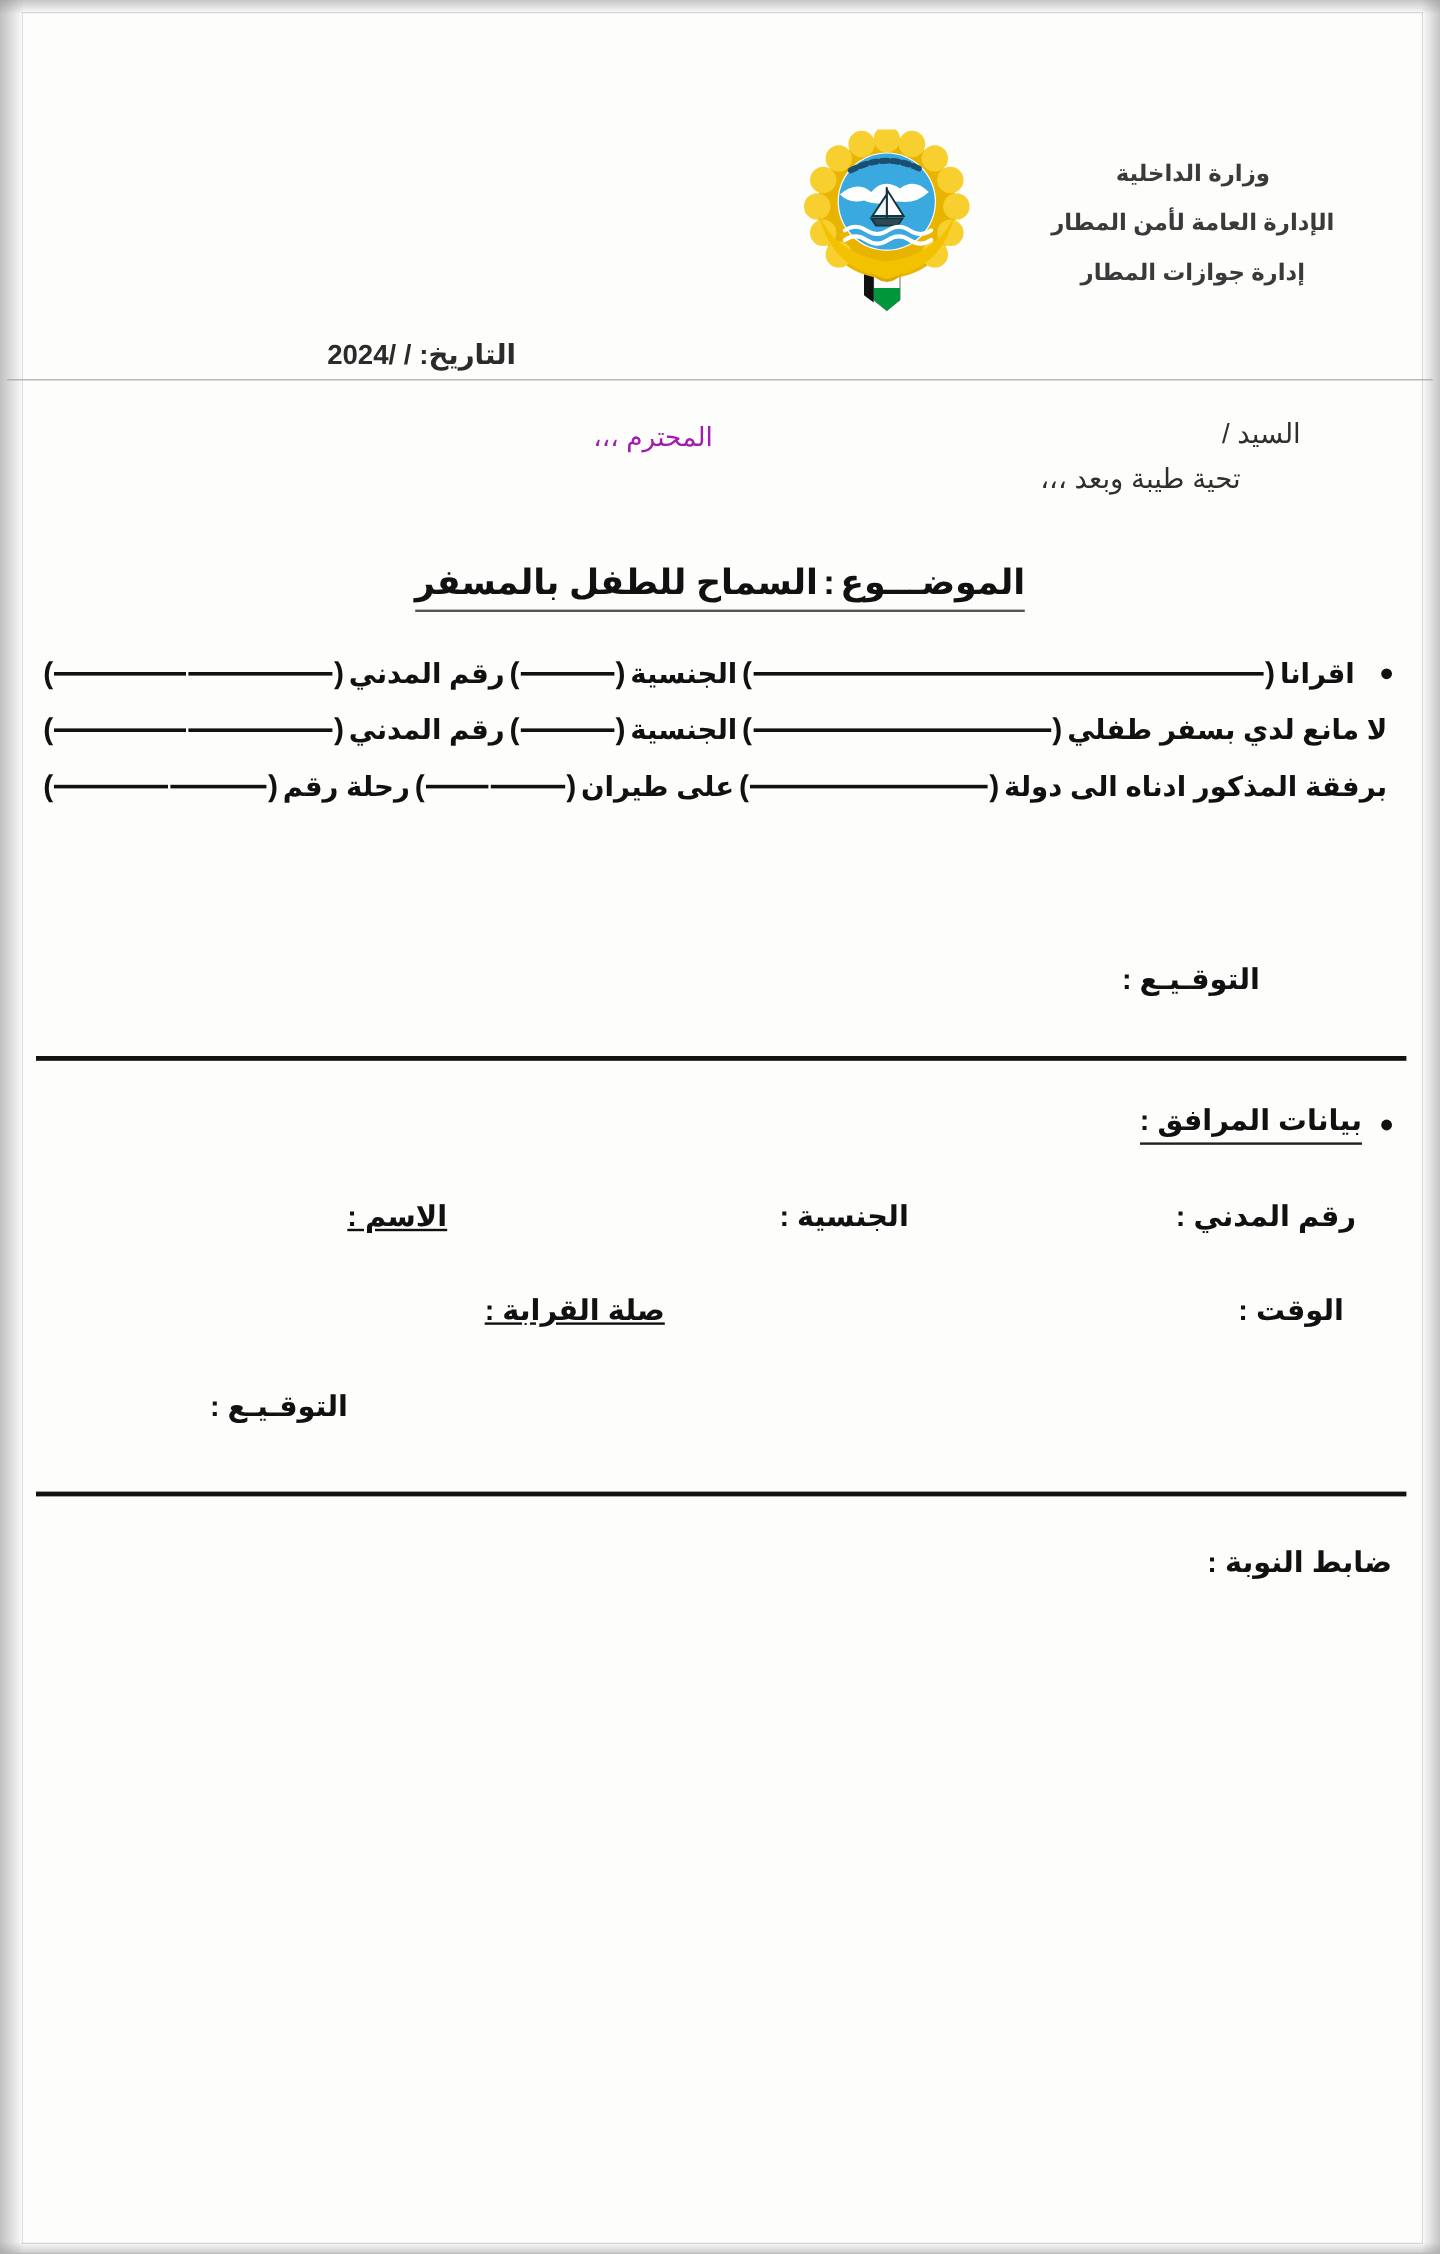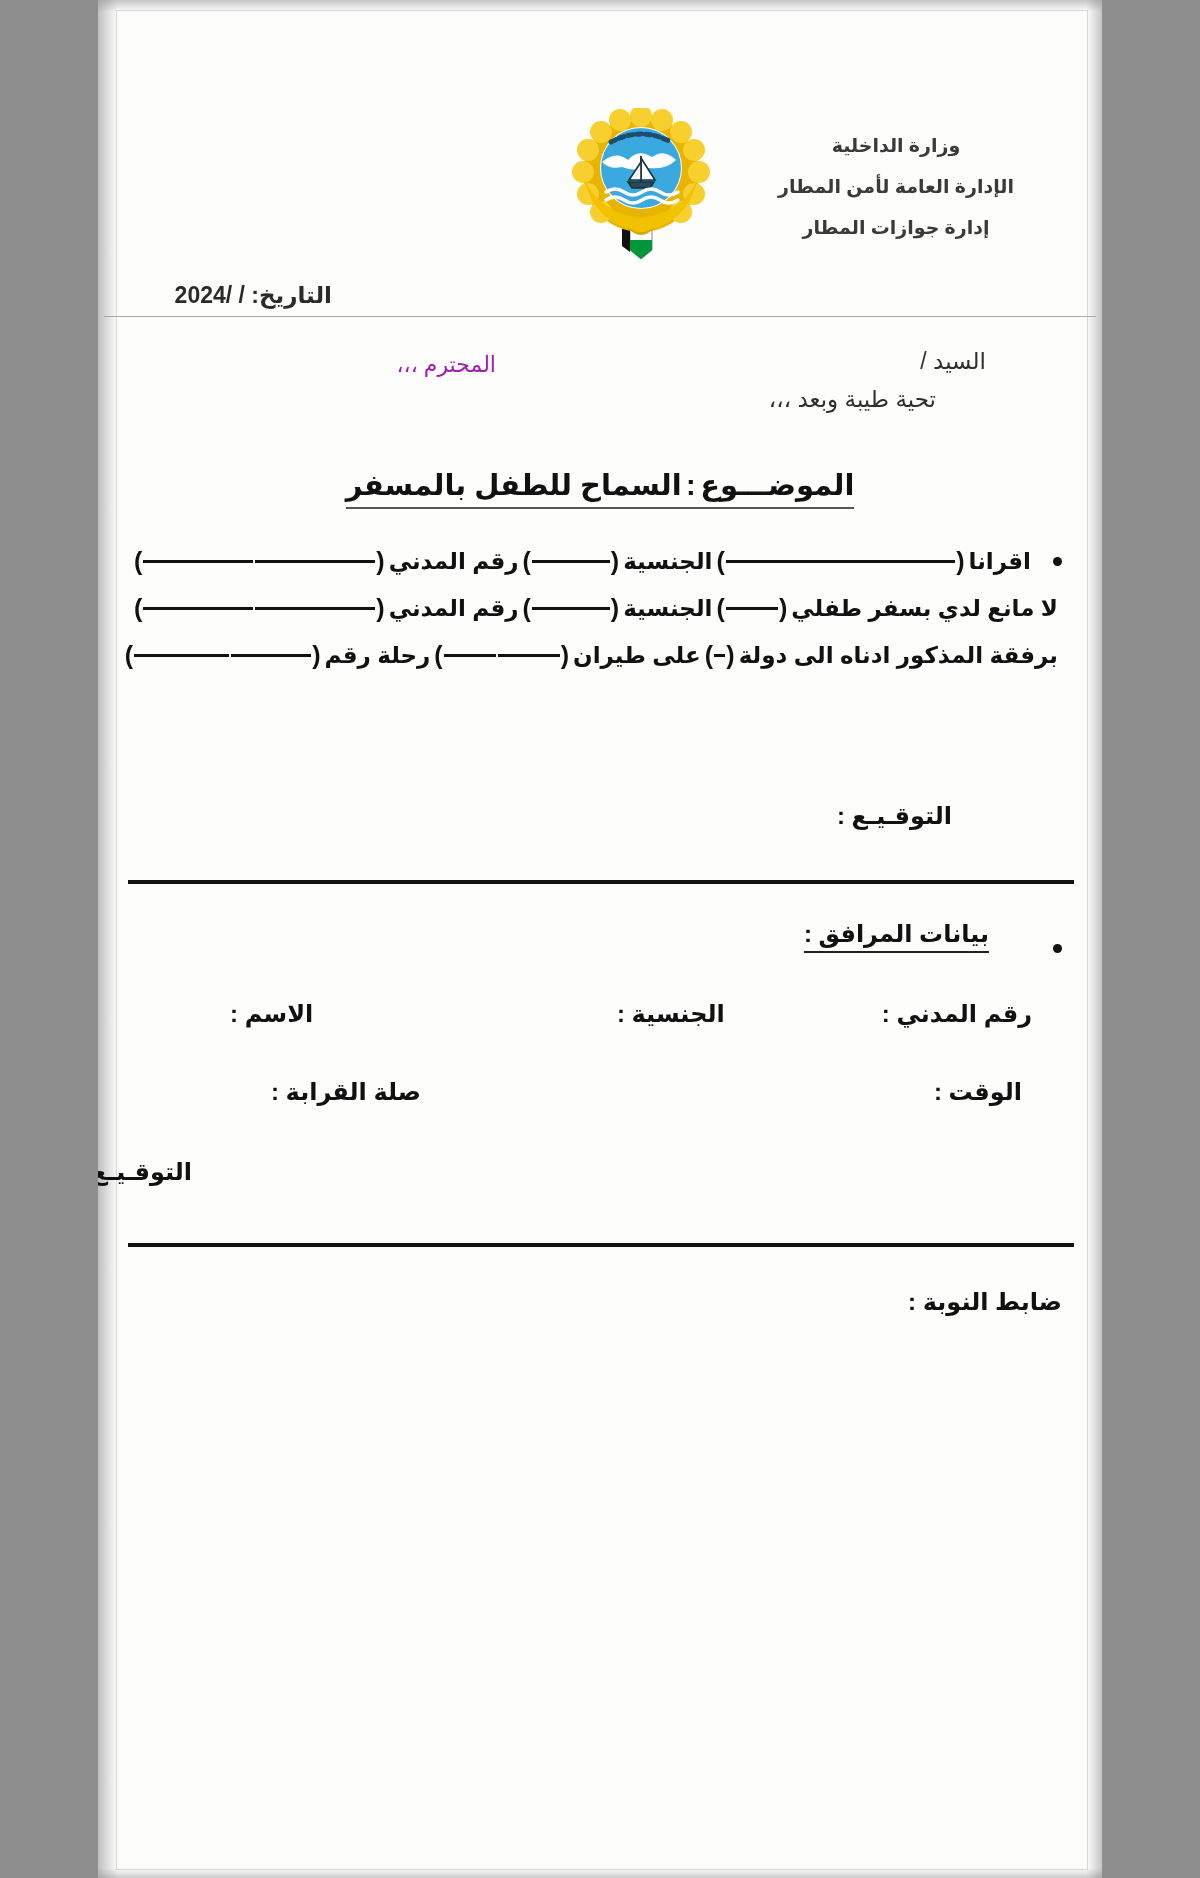--- a/index.html
+++ b/index.html
@@ -3,21 +3,21 @@
 <meta charset="utf-8">
 <title>نموذج السماح للطفل بالمسفر</title>
 <style>
   html, body {
     margin: 0;
     padding: 0;
     background: #8e8e8e;
   }
   .page {
     position: relative;
-    width: 1004px;
+    width: 1200px;
     height: 1878px;
     margin: 0 auto;
     background: #ffffff;
     overflow: hidden;
     font-family: "Liberation Sans", "DejaVu Sans", sans-serif;
     color: #1b1b1b;
   }
   
   .paper {
     position: absolute;
@@ -224,44 +224,43 @@
   }
   #divider-1 { top: 880px; }
   #divider-2 { top: 1243px; }
 
   
   .companion-head {
     position: absolute;
     top: 920px;
     right: 40px;
     display: flex;
-    align-items: flex-end;
+    align-items: center;
     font-size: 24px;
     font-weight: 700;
     color: #111;
-    gap: 48px;
   }
   .companion-head .bullet-dot { margin-left: 16px; }
   .companion-head .u {
     border-bottom: 2px solid #222;
     padding-bottom: 3px;
   }
 
   .grid-row {
     position: absolute;
     right: 40px;
     left: 40px;
     display: flex;
     flex-direction: row;
     font-size: 24px;
     font-weight: 700;
     color: #111;
   }
   .grid-row .cell { flex: 1 1 0; }
-  .grid-row .cell.c1 { text-align: center; padding-right: 52px; }
+  .grid-row .cell.c1 { text-align: right; padding-right: 52px; text-decoration: underline; }
   .grid-row .cell.c2 { padding-right: 40px; }
   .grid-row .cell.c3 { text-align: right; padding-right: 30px; }
   #row-1 { top: 1000px; }
   #row-2 { top: 1078px; }
 
   .sign-line-2 {
     position: absolute;
     top: 1158px;
     right: 910px;
     font-size: 24px;

